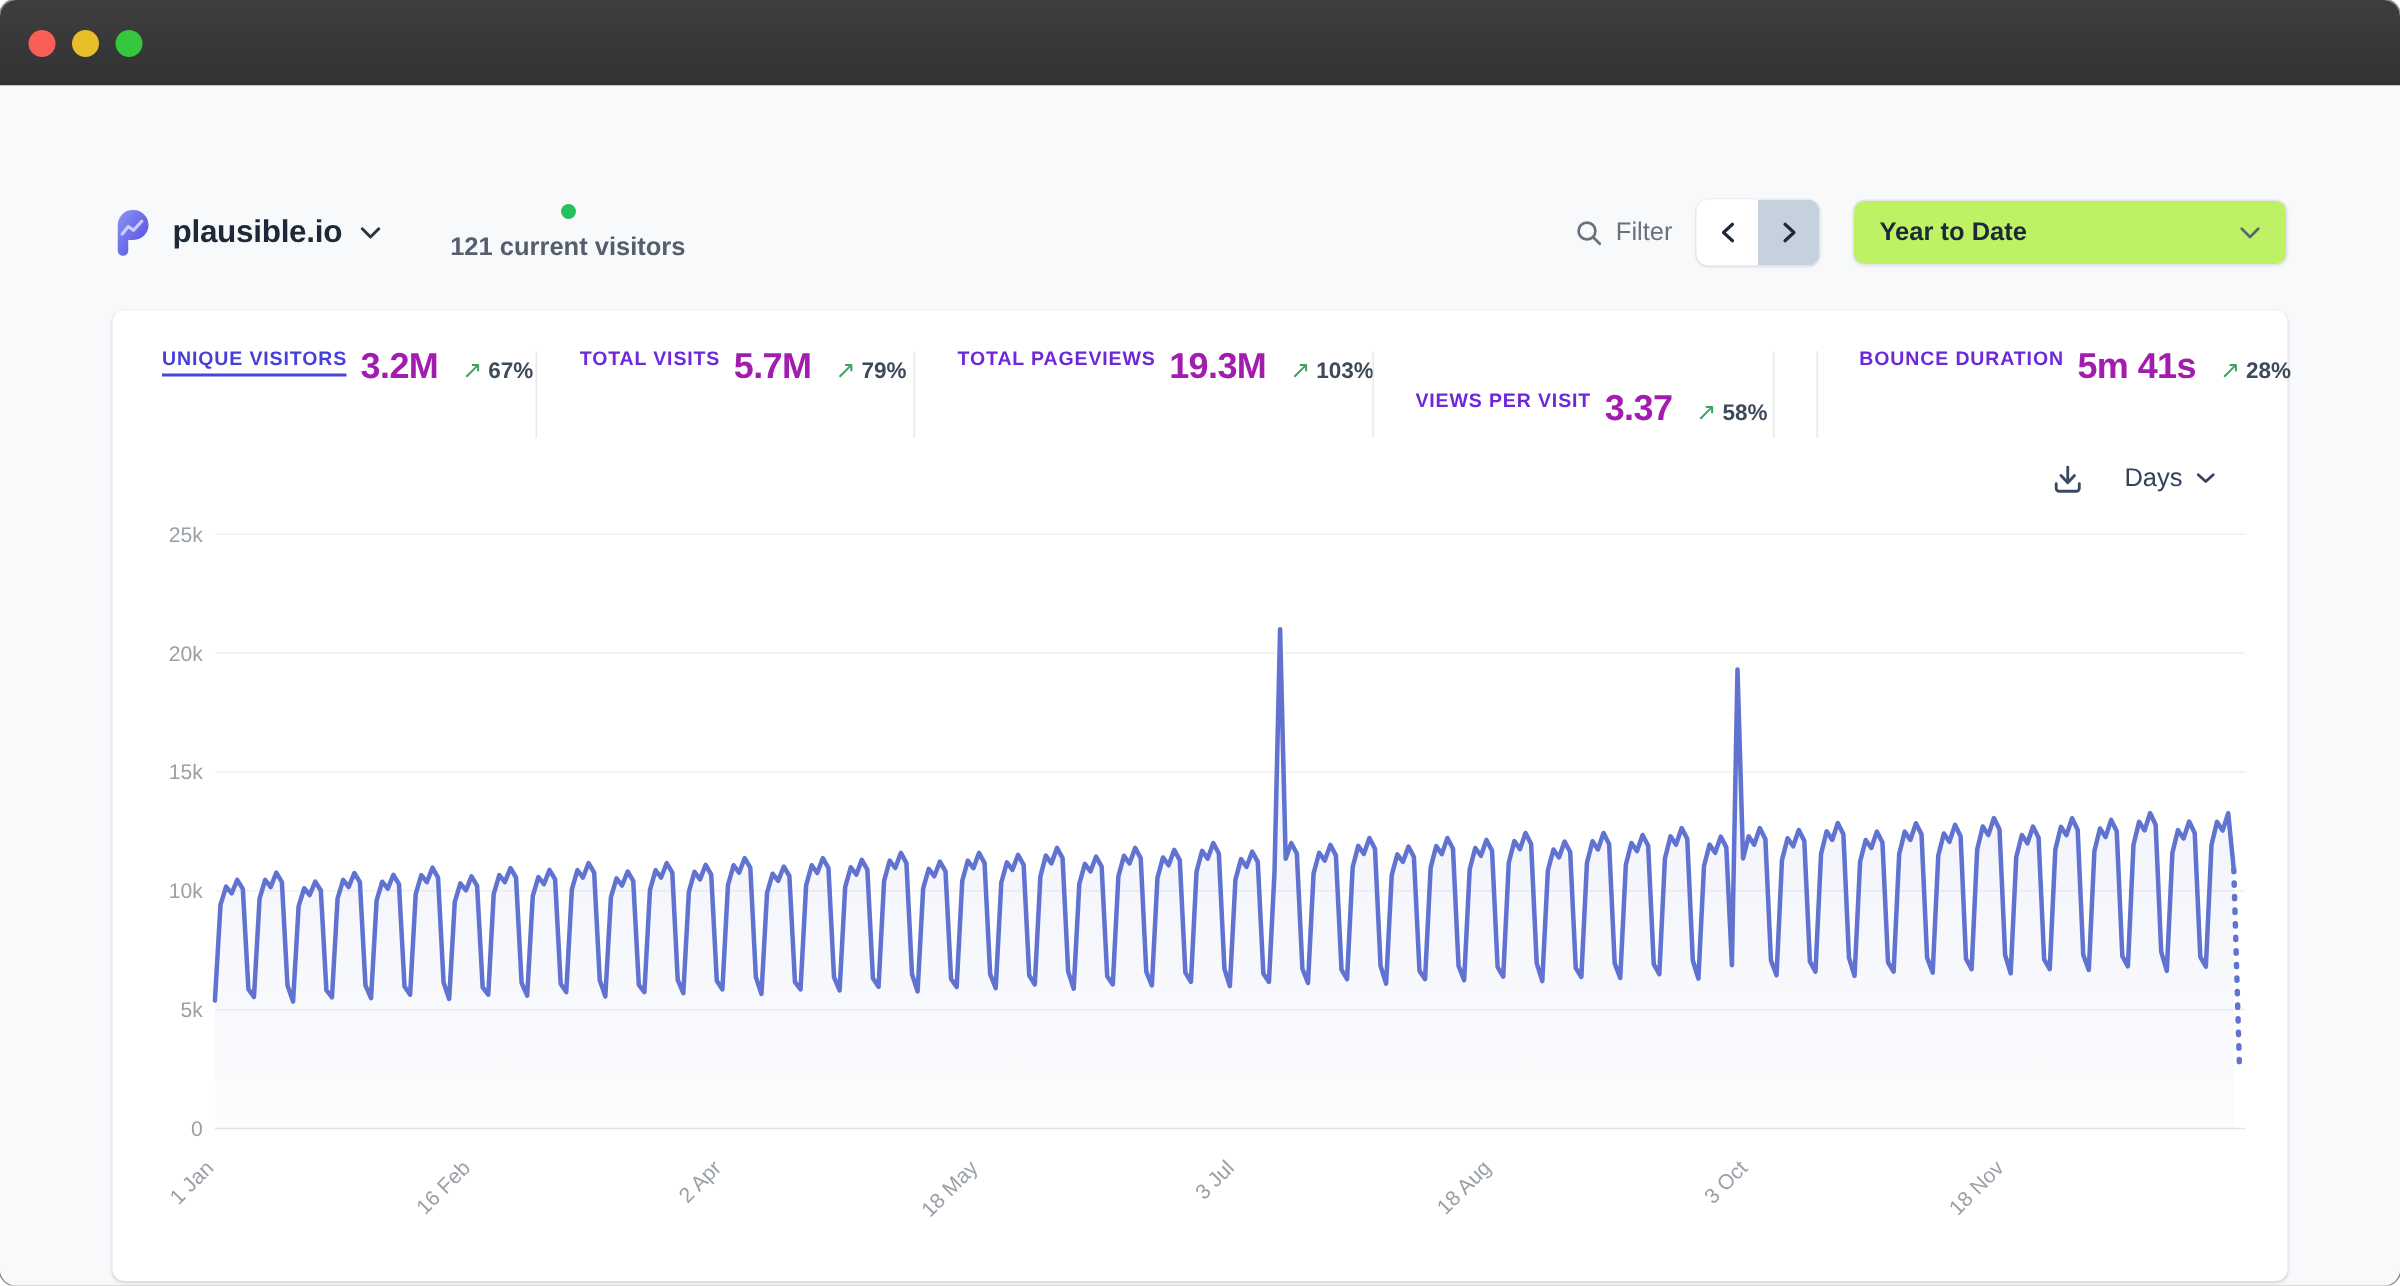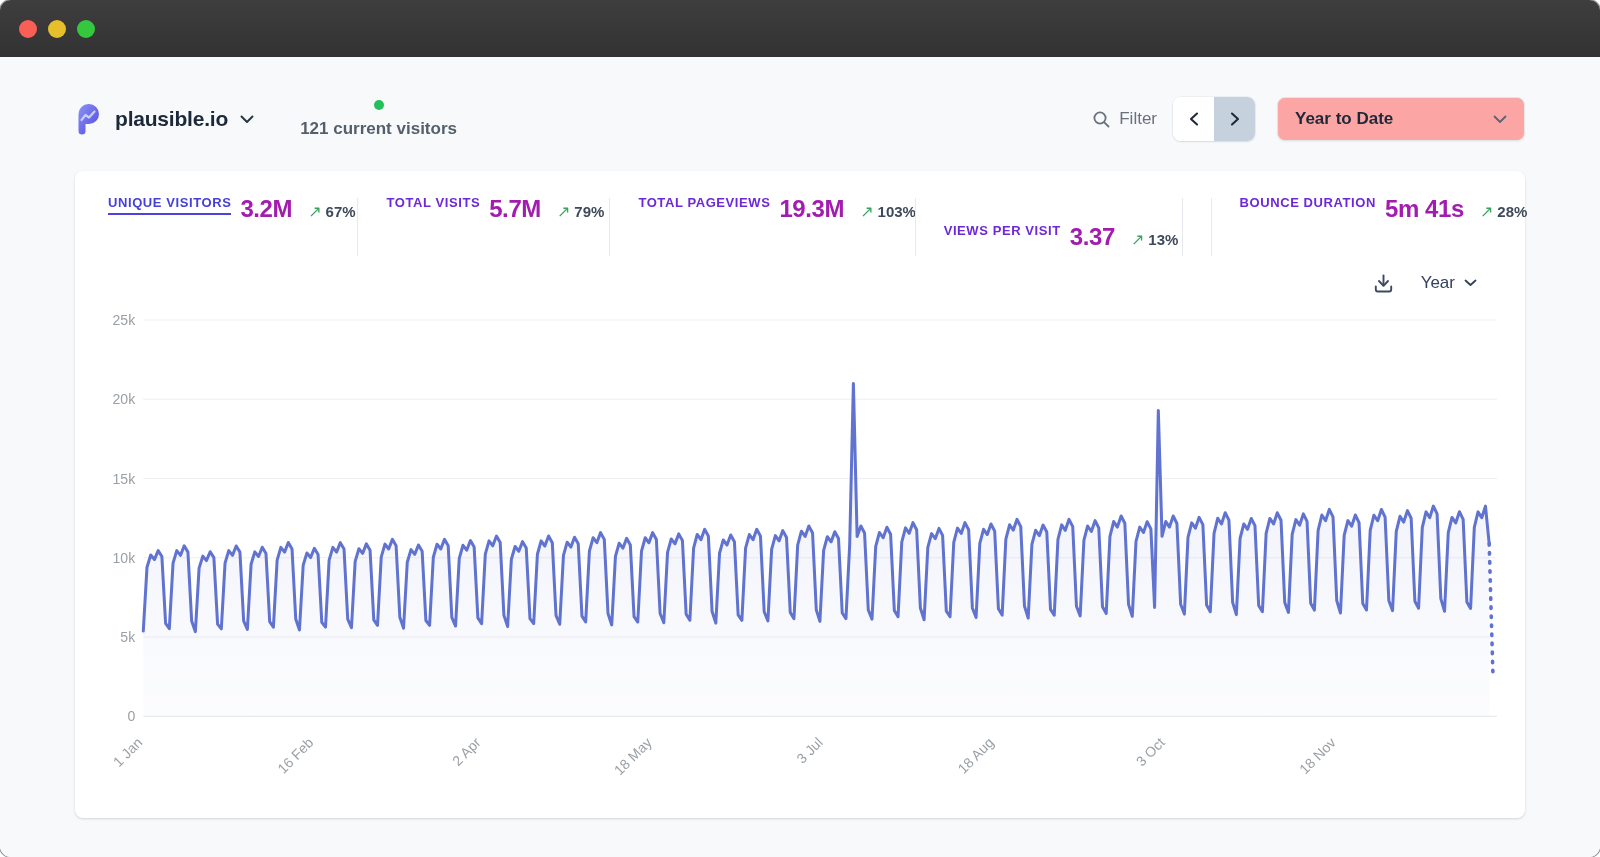--- a/index.html
+++ b/index.html
@@ -11,37 +11,37 @@
   .titlebar {
     height: 57px; background: linear-gradient(#3e3e3e, #323232);
     display: flex; align-items: center; padding-left: 19px; gap: 11px;
   }
   .tl-dot { width: 18px; height: 18px; border-radius: 50%; display: inline-block; }
   .tl-red { background: #f95e57; } .tl-yellow { background: #e7bf2b; } .tl-green { background: #35c83e; }
 
   .content { height: 800px; background: #f8f9fb; }
 
   
-  .topbar { margin: 0 75px; padding-top: 40px; display: flex; justify-content: space-between; align-items: center; }
+  .topbar { margin: 0 75px; padding-top: 76px; display: flex; justify-content: space-between; align-items: center; }
   .site-group { display: flex; align-items: center; }
   .logo { width: 27px; height: 31px; margin-right: 13px; display: inline-flex; }
   .site-btn { display: flex; align-items: center; gap: 12px; background: none; border: 0; padding: 0; cursor: pointer; }
   .site-name { font-size: 21px; font-weight: 700; color: #1d2939; letter-spacing: -0.2px; }
   .visitors { display: flex; align-items: center; margin-left: 46px; gap: 9px; flex-direction: column; }
   .live-dot { width: 10px; height: 10px; border-radius: 50%; background: #24c05c; }
   .visitors-text { font-size: 17px; font-weight: 600; color: #545f6e; }
 
   .controls { display: flex; align-items: center; }
   .filter-btn { display: flex; align-items: center; gap: 8px; background: none; border: 0; cursor: pointer;
     font-size: 17px; color: #68727f; font-family: inherit; padding: 0; margin-right: 16px; }
   .pager { display: flex; border-radius: 8px; overflow: hidden; background: #fff;
     box-shadow: 0 1px 2px rgba(16,24,40,.1), 0 0 0 1px rgba(16,24,40,.04); margin-right: 22px; }
   .pager button { width: 41px; height: 44px; border: 0; background: #fff; display: flex; align-items: center; justify-content: center; cursor: pointer; }
   .pager button.active { background: #c6d1de; }
-  .daterange { width: 248px; height: 44px; background: #fca5a5; border: 1px solid #e2e5ea; border-radius: 8px;
+  .daterange { width: 290px; height: 44px; background: #bef264; border: 1px solid #e2e5ea; border-radius: 8px;
     display: flex; align-items: center; justify-content: space-between; padding: 0 17px; cursor: pointer;
     font-family: inherit; box-shadow: 0 1px 2px rgba(16,24,40,.05); text-align: right; }
   .daterange span { font-size: 17px; font-weight: 600; color: #1d2939; }
 
   
   .card { margin: 30px 75px 0; height: 647px; background: #fff; border-radius: 8px;
     box-shadow: 0 1px 3px rgba(16,24,40,.1), 0 1px 2px rgba(16,24,40,.06); }
   .stats { display: flex; align-items: flex-start; padding: 24px 0 0 33px; }
   .stat { display: flex; flex-direction: row; gap: 9px; background: none; border: 0; padding: 0 28px 0 0;
     text-align: left; cursor: pointer; font-family: inherit; }
@@ -166,21 +166,21 @@
               </span>
           </span>
         </button>
         <span class="stat-divider"></span>
         <button class="stat">
           <span class="stat-label">VIEWS PER VISIT</span>
           <span class="stat-value-row">
             <span class="stat-value">3.37</span>
             <span class="stat-change">
                 <span class="trend-arrow">↗</span>
-                <span>13%</span>
+                <span>58%</span>
               </span>
           </span>
         </button>
         <span class="stat-divider"></span>
         <span class="stat-divider"></span>
         <button class="stat">
           <span class="stat-label">BOUNCE DURATION</span>
           <span class="stat-value-row">
             <span class="stat-value">5m 41s</span>
             <span class="stat-change">
@@ -193,21 +193,21 @@
 
       <div class="chart-controls">
         <button class="icon-btn">
           <svg width="21" height="21" viewBox="0 0 21 21">
             <line x1="10.5" y1="2.5" x2="10.5" y2="12" stroke="#3b4a63" stroke-width="1.9" stroke-linecap="round"></line>
             <polyline points="6,8 10.5,12.8 15,8" fill="none" stroke="#3b4a63" stroke-width="1.9" stroke-linecap="round" stroke-linejoin="round"></polyline>
             <path d="M2.8 13.5 v3 a2 2 0 0 0 2 2 h11.4 a2 2 0 0 0 2 -2 v-3" fill="none" stroke="#3b4a63" stroke-width="1.9" stroke-linecap="round"></path>
           </svg>
         </button>
         <button class="interval-btn">
-          <span>Year</span>
+          <span>Days</span>
           <svg width="13" height="8" viewBox="0 0 13 8">
             <polyline points="1.5,1.5 6.5,6 11.5,1.5" fill="none" stroke="#33415c" stroke-width="1.8" stroke-linecap="round" stroke-linejoin="round"></polyline>
           </svg>
         </button>
       </div>
 
       <div class="chart-wrap">
         <div id="chart">
             <svg viewBox="0 0 1400 486">
               <defs>

